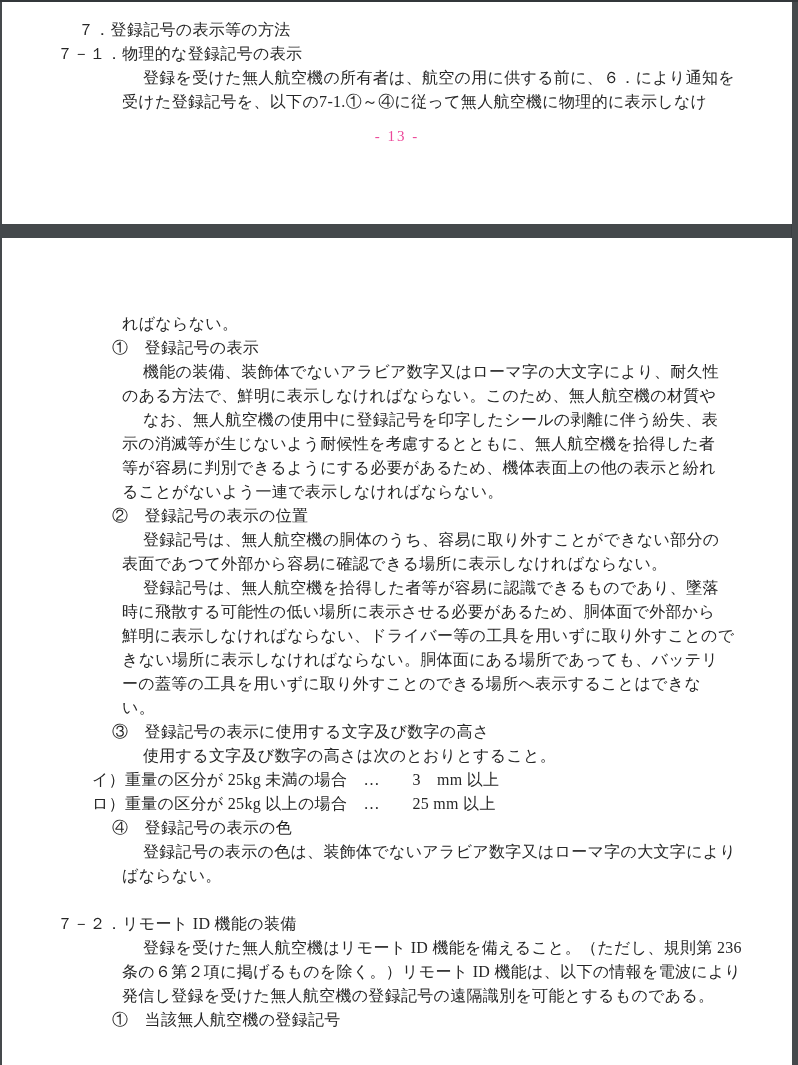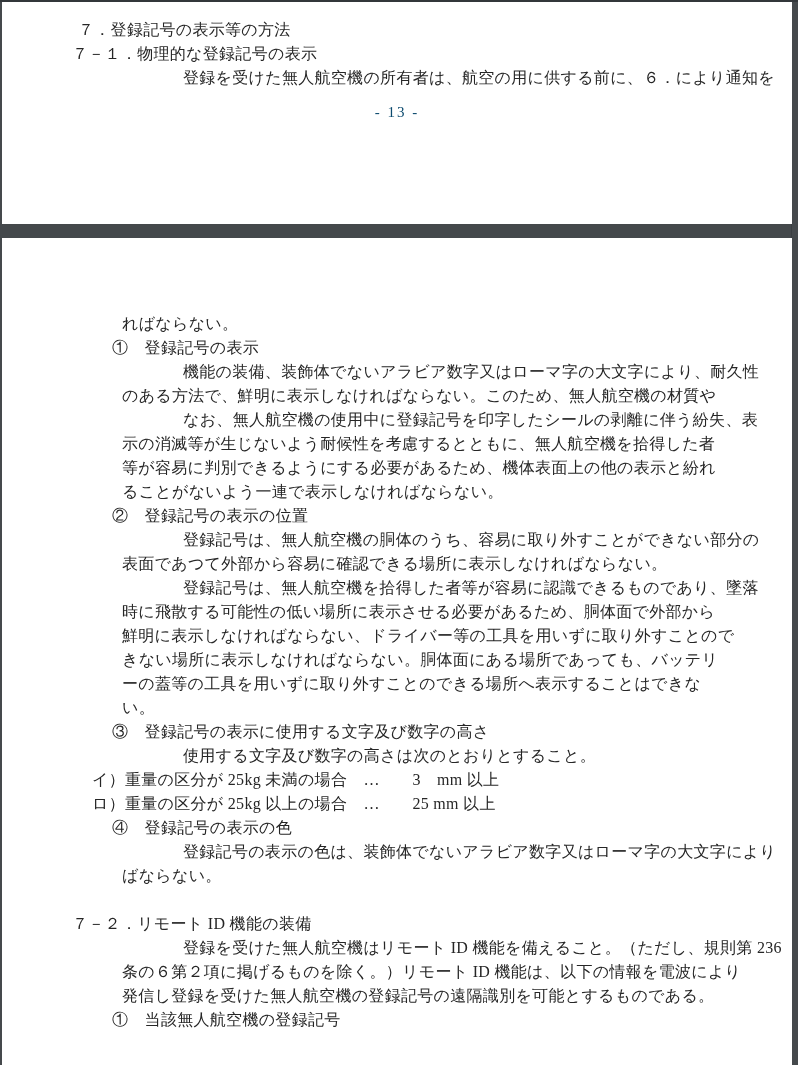--- a/index.html
+++ b/index.html
@@ -45,46 +45,47 @@
     padding-top: 74px;
   }
   .ln {
     height: 24px;
     line-height: 24px;
     font-size: 16px;
     white-space: nowrap;
     letter-spacing: 0.3px;
   }
   .i0 { padding-left: 76px; }
-  .i1 { padding-left: 70px; }
+  .i1 { padding-left: 55px; }
   .i2 { padding-left: 110px; }
   .i3 { padding-left: 120px; }
-  .i4 { padding-left: 141px; margin-left: 40px; }
+  .i4 { padding-left: 141px; }
   .i5 { padding-left: 90px; }
   .page-number {
     margin-top: 10px;
     height: 24px;
     line-height: 24px;
     text-align: center;
     font-size: 15px;
     letter-spacing: 2px;
-    color: #0c4a6e;
+    color: #ec4899;
   }
 </style>
 </head>
 <body>
 
 <div class="viewer">
   <div class="top-edge"></div>
 
   <div class="page page-1">
     <div>
         <div class="ln i0">７．登録記号の表示等の方法</div>
         <div class="ln i1">７－１．物理的な登録記号の表示</div>
         <div class="ln i4">登録を受けた無人航空機の所有者は、航空の用に供する前に、６．により通知を</div>
+        <div class="ln i3">受けた登録記号を、以下の7-1.①～④に従って無人航空機に物理的に表示しなけ</div>
       </div>
     <div class="page-number">- 13 -</div>
   </div>
 
   <div class="separator"></div>
 
   <div class="page page-2">
     <div>
         <div class="ln i3">ればならない。</div>
         <div class="ln i2">①　登録記号の表示</div>

